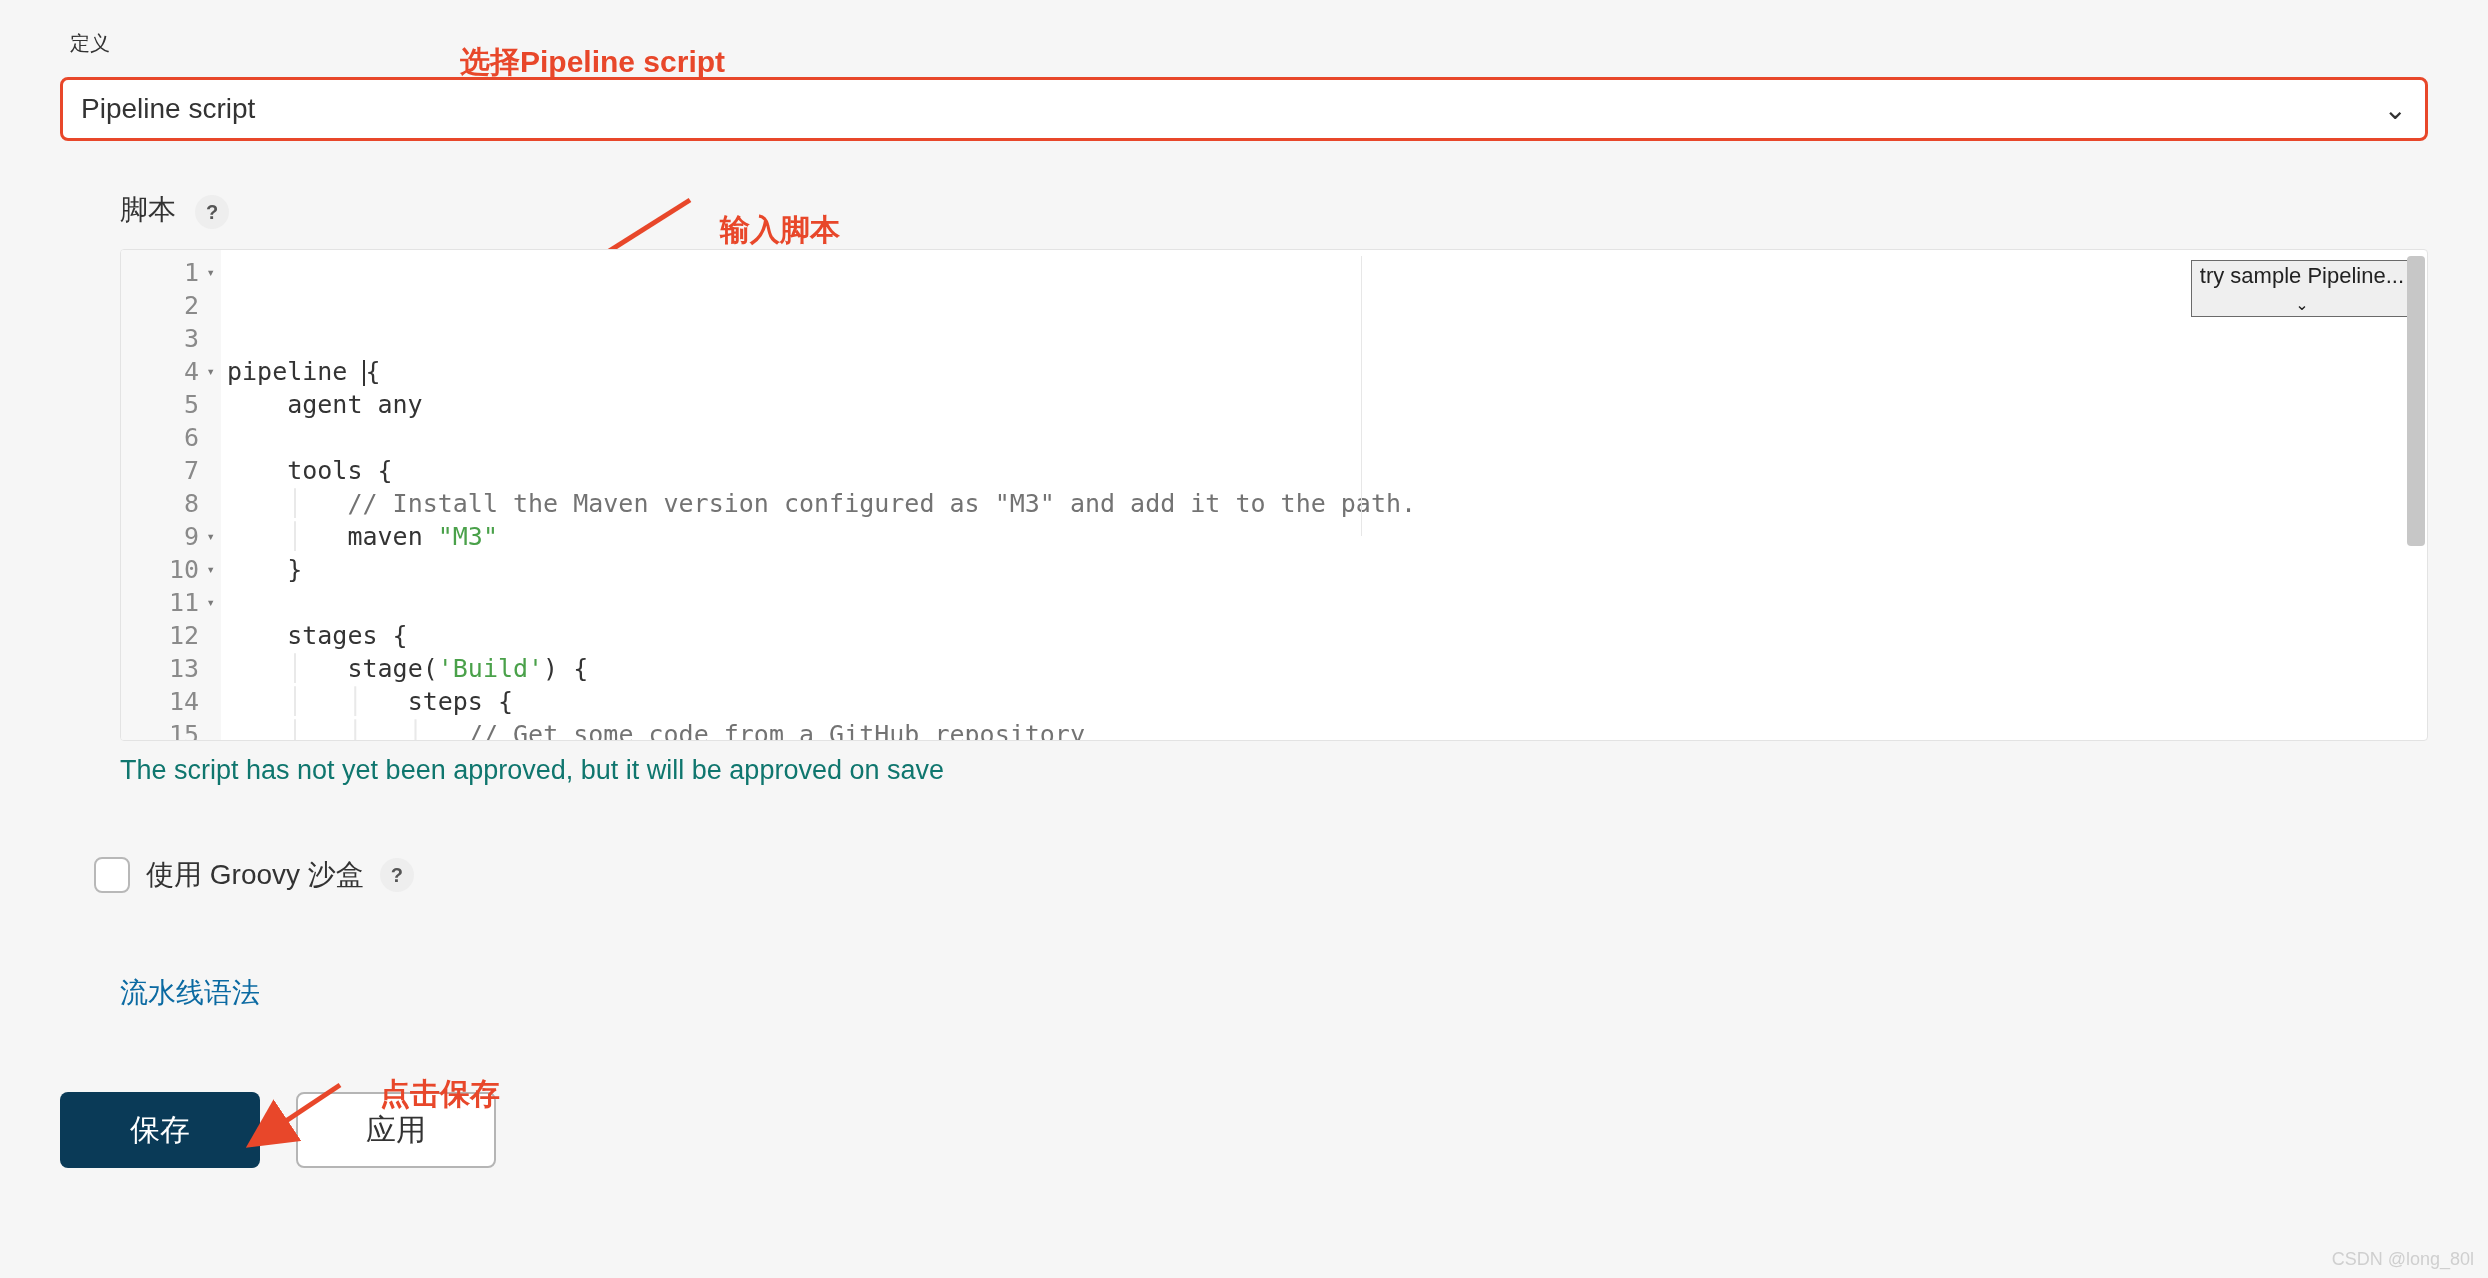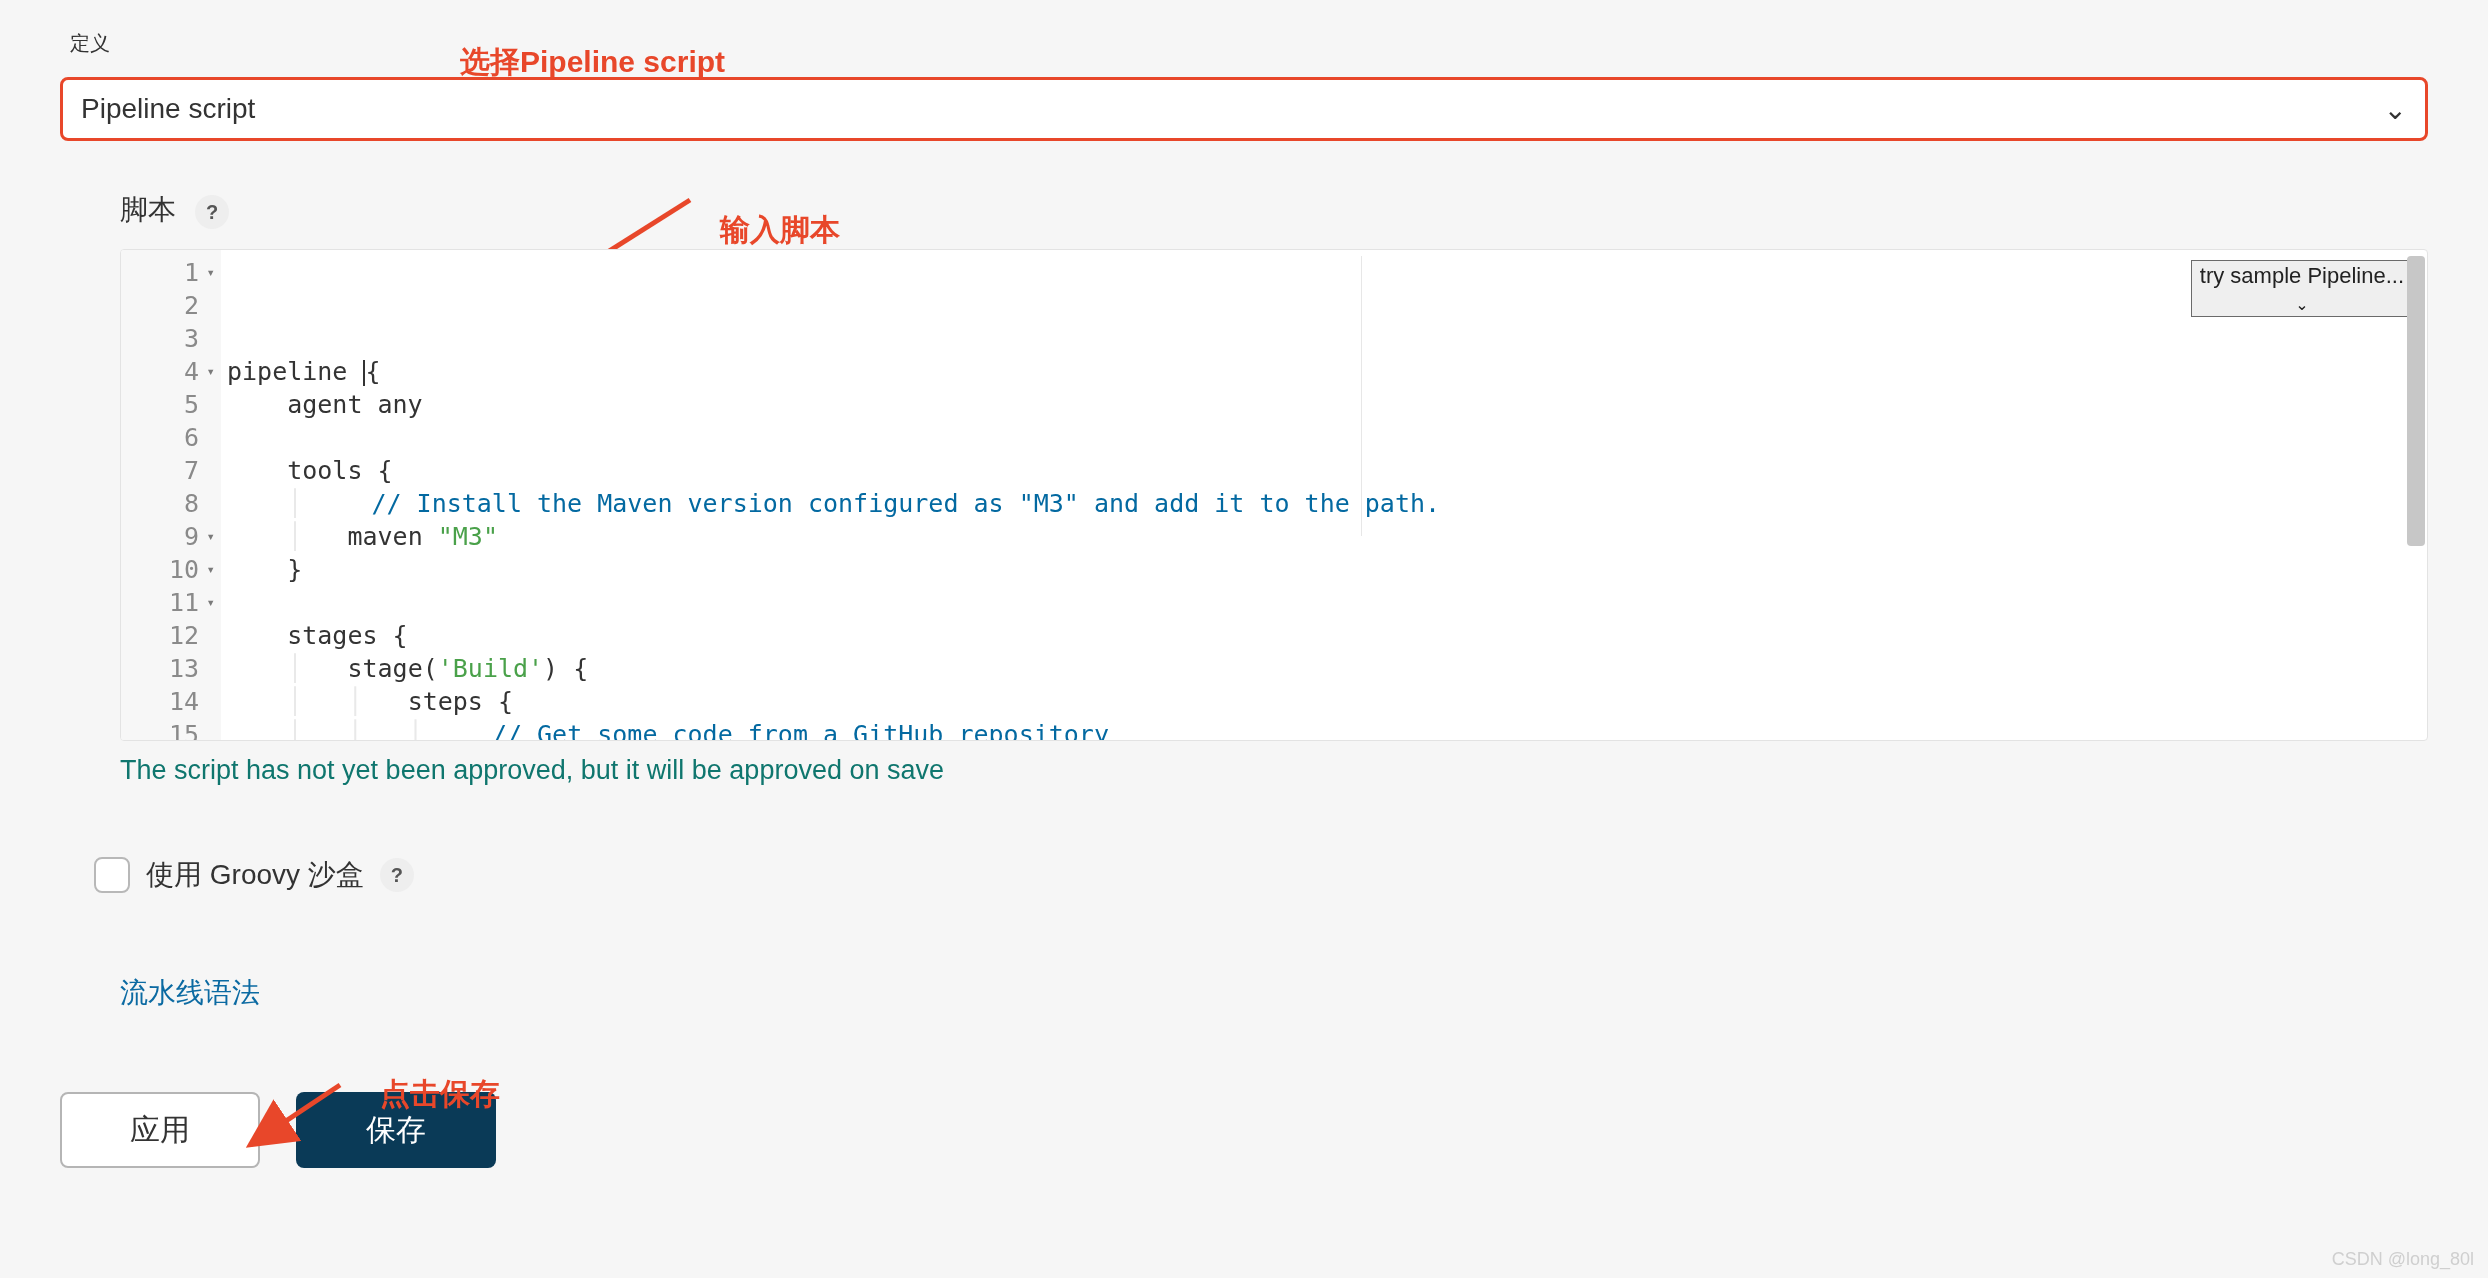--- a/index.html
+++ b/index.html
@@ -97,21 +97,21 @@
   .code {
     padding: 6px 0 0 6px;
     color: #333;
     white-space: pre;
     flex: 1;
     position: relative;
     overflow-x: hidden;
   }
   .code .line { height:33px; }
   .tok-str { color:#4aa14a; }
-  .tok-comment { color:#0369a1;margin-left:24px; }
+  .tok-comment { color:#737373; }
   .caret-mark {
     display:inline-block;
     width:2px;
     height:26px;
     background:#333;
     vertical-align:middle;
     margin-left:1px;
   }
   .guide { color:#e9e9e9; }
   .try-sample {
@@ -308,20 +308,20 @@
   <defs>
     <marker id="ah2" markerWidth="12" markerHeight="12" refX="9" refY="5" orient="auto">
       <path d="M0,0 L10,5 L0,10 z" fill="#e8472a"></path>
     </marker>
   </defs>
   <line x1="110" y1="15" x2="20" y2="75" stroke="#e8472a" stroke-width="5" marker-end="url(#ah2)"></line>
 </svg>
 
 
 <div class="button-row">
+  <div class="btn btn-primary">保存</div>
   <div class="btn btn-secondary">应用</div>
-  <div class="btn btn-primary">保存</div>
 </div>
 
 <div class="watermark">CSDN @long_80l</div>
 
 
 
 
 </body></html>

